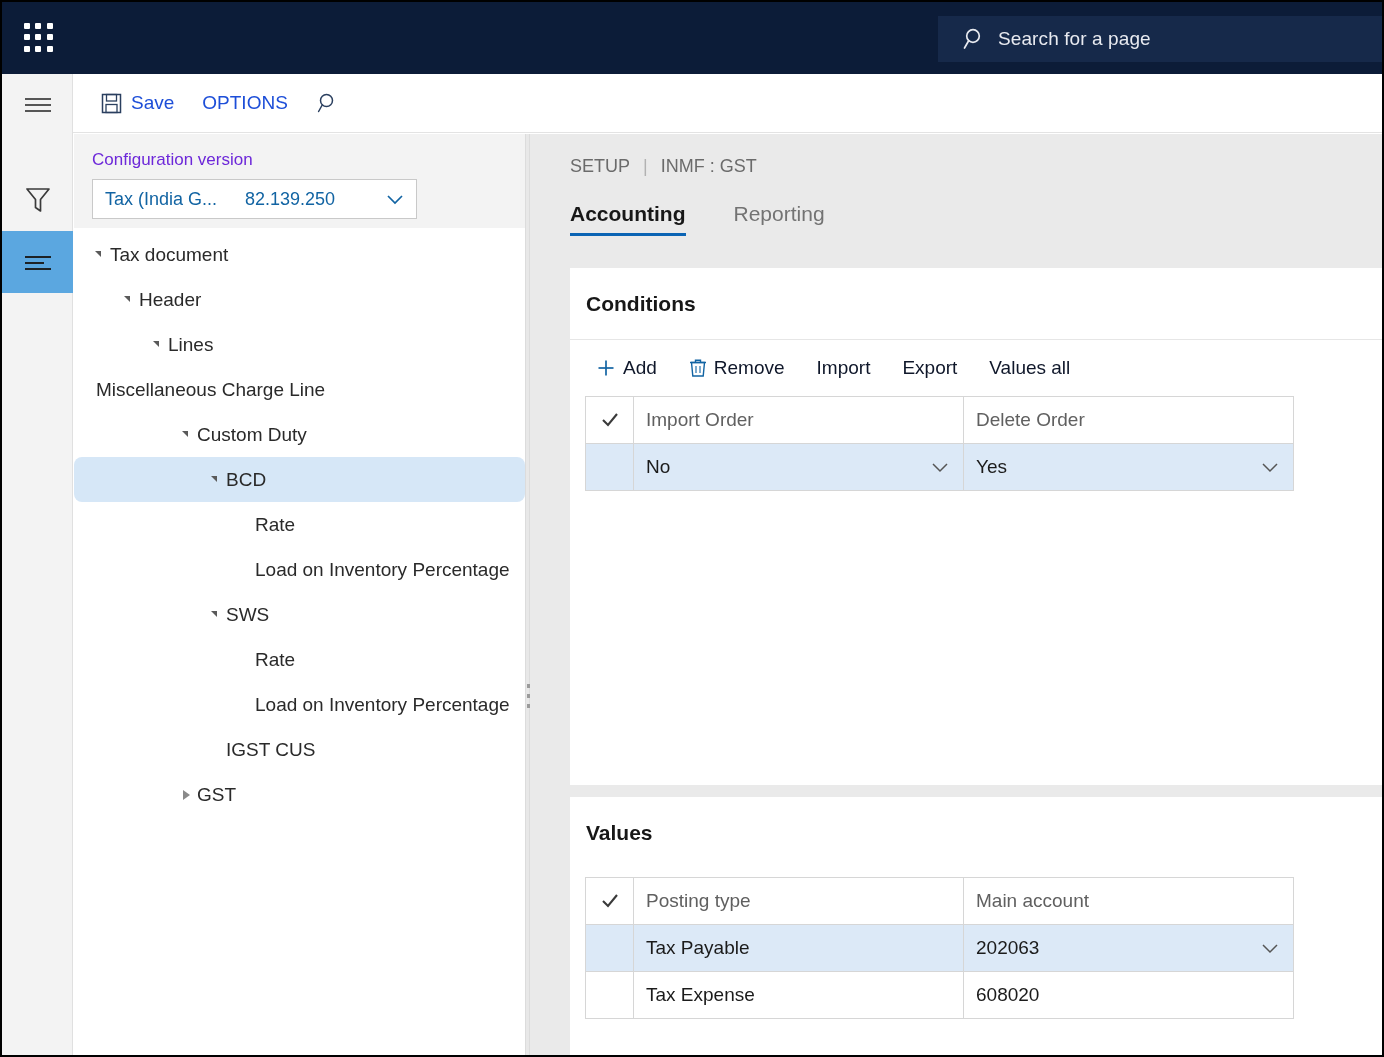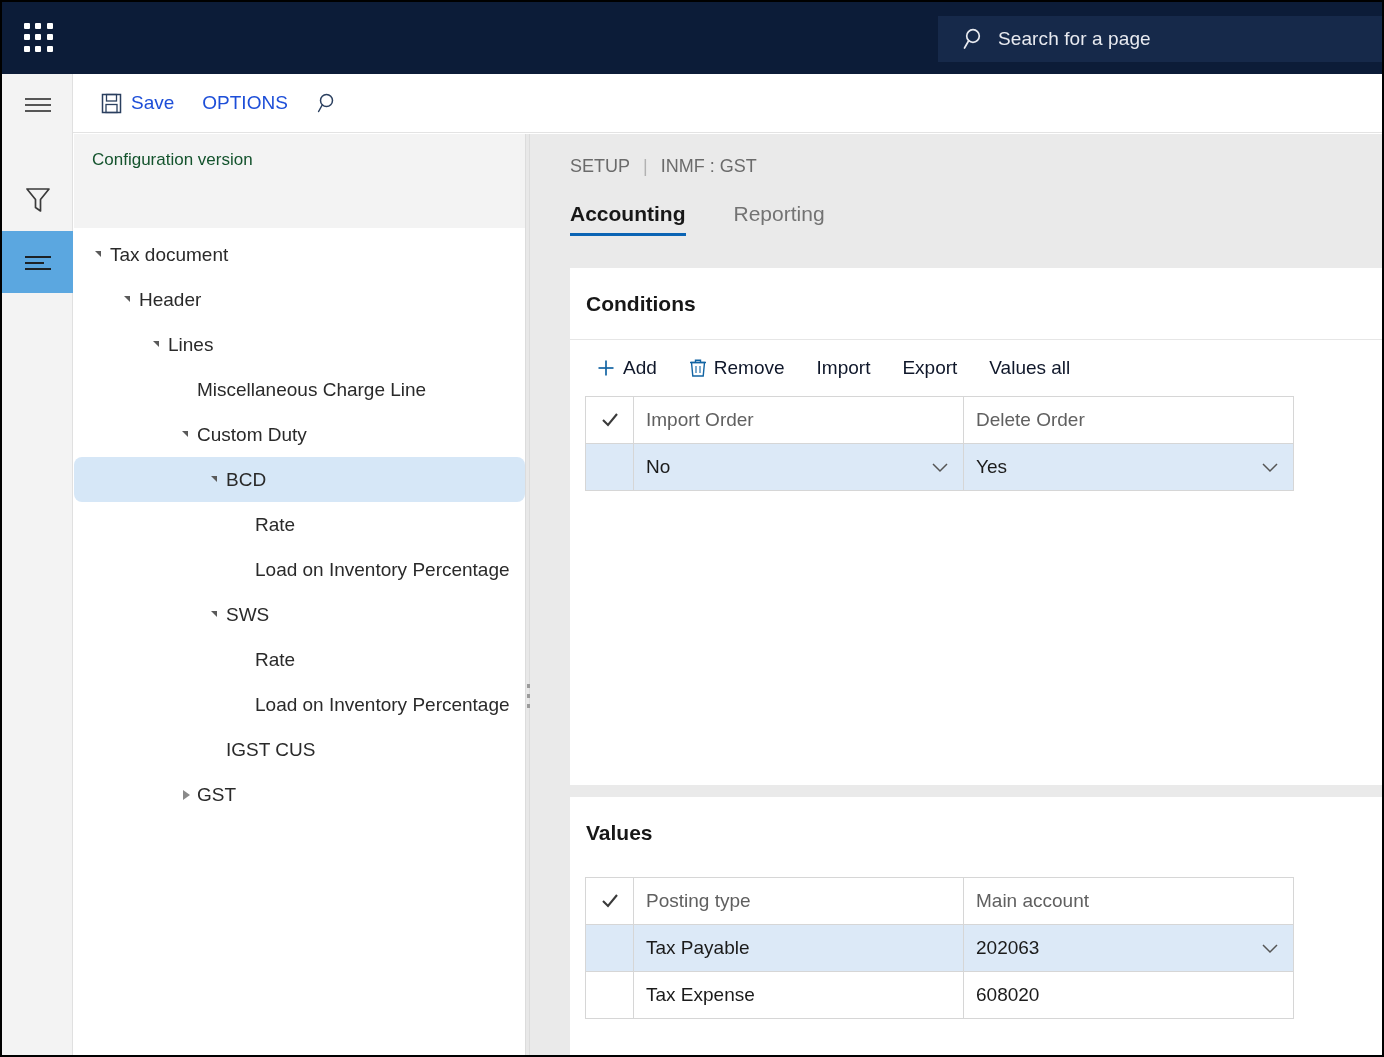--- a/index.html
+++ b/index.html
@@ -88,21 +88,21 @@
   
   .treepanel {
     position: absolute; left: 72px; top: 132px;
     width: 451px; height: 923px;
     background: #ffffff;
   }
   .cfgbox {
     height: 94px; background: #f3f3f3;
     padding: 16px 18px 0 18px;
   }
-  .cfg-label { font-size: 17px; color: #14532d; }
+  .cfg-label { font-size: 17px; color: #6d28d9; }
   .cfg-select {
     margin-top: 9px;
     width: 325px; height: 40px;
     background: #ffffff; border: 1px solid #c9c9c9;
     display: flex; align-items: center;
     padding: 0 10px 0 12px;
     cursor: pointer;
   }
   .cfg-name { font-size: 18px; color: #1264a3; flex: 0 0 auto; }
   .cfg-ver  { font-size: 18px; color: #1264a3; margin-left: 28px; flex: 1 1 auto; }
@@ -280,41 +280,50 @@
           <circle cx="10.5" cy="9.5" r="6" fill="none" stroke="#2a3f5f" stroke-width="1.5"></circle>
           <line x1="6.2" y1="14" x2="2.6" y2="20.5" stroke="#2a3f5f" stroke-width="1.5" stroke-linecap="round"></line>
         </svg>
       </span>
     </div>
   </div>
 
   <div class="treepanel">
     <div class="cfgbox">
       <div class="cfg-label">Configuration version</div>
+      <div class="cfg-select">
+        <span class="cfg-name">Tax (India G...</span>
+        <span class="cfg-ver">82.139.250</span>
+        <span class="cfg-chev">
+          <svg width="22" height="22" viewBox="0 0 22 22">
+            <polyline points="4,8 11,15 18,8" fill="none" stroke="#1264a3" stroke-width="1.7"></polyline>
+          </svg>
+        </span>
+      </div>
     </div>
     <div class="tree" id="tree-root">
         <div class="tnode" style="padding-left: 14px;">
           <span class="tw">
             <span class="tri-down"></span>
           </span>
           <span class="tlbl">Tax document</span>
         </div>
         <div class="tnode" style="padding-left: 43px;">
           <span class="tw">
             <span class="tri-down"></span>
           </span>
           <span class="tlbl">Header</span>
         </div>
         <div class="tnode" style="padding-left: 72px;">
           <span class="tw">
             <span class="tri-down"></span>
           </span>
           <span class="tlbl">Lines</span>
         </div>
-        <div class="tnode" style="padding-left: 101px;">
+        <div class="tnode" style="">
           <span class="tw">
             <span class="tri-blank"></span>
           </span>
           <span class="tlbl">Miscellaneous Charge Line</span>
         </div>
         <div class="tnode" style="padding-left: 101px;">
           <span class="tw">
             <span class="tri-down"></span>
           </span>
           <span class="tlbl">Custom Duty</span>

